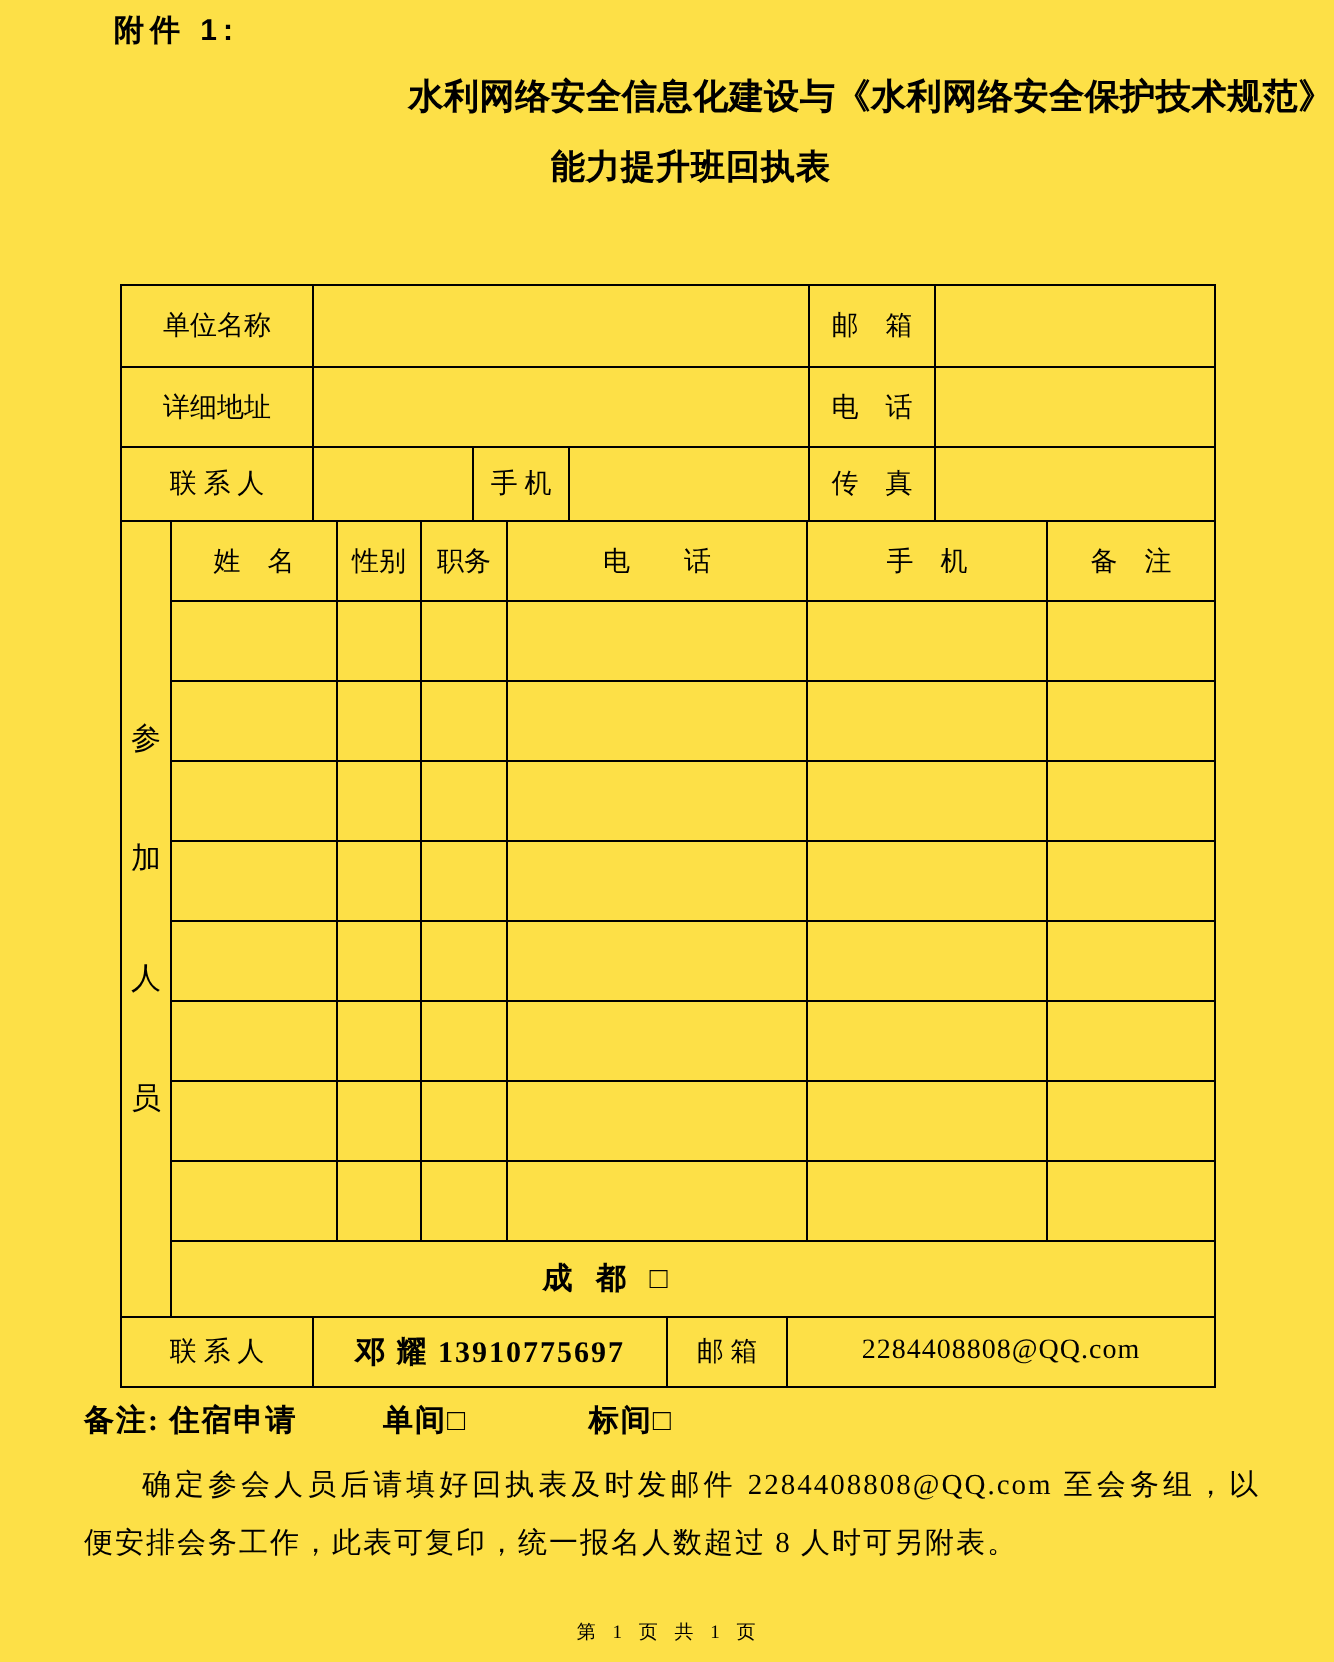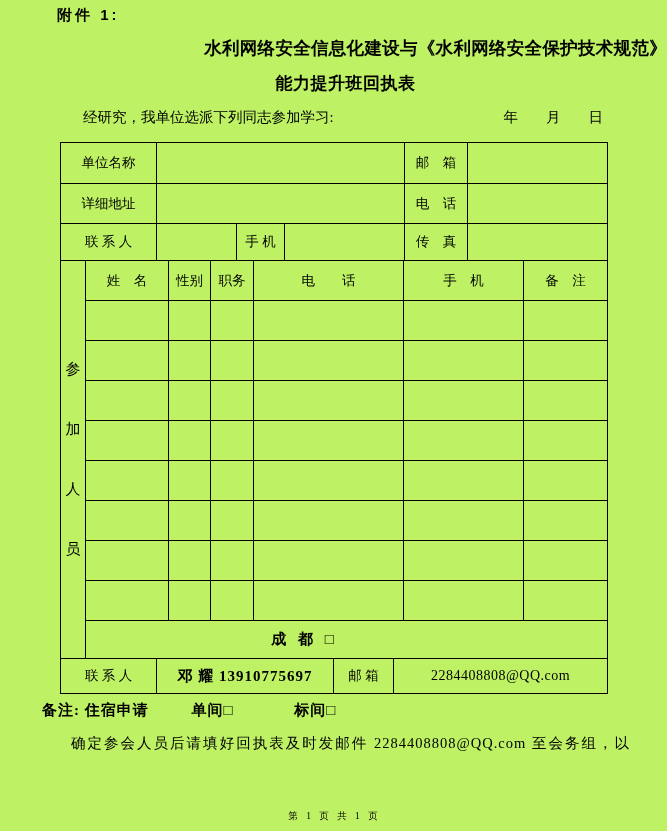--- a/index.html
+++ b/index.html
@@ -1,18 +1,18 @@
 <!DOCTYPE html>
 <html><head>
 <meta charset="utf-8">
 <style>
   html,body { margin:0; padding:0; background:#ffffff; }
   .page {
     position:relative; width:667px; height:831px;
-    background:#bef264; color:#000;
+    background:#fde047; color:#000;
     font-family:"Liberation Serif","DejaVu Serif",serif;
     overflow:hidden;
   }
 
   
   .attachment {
     position:absolute; left:57px; top:6px;
     font-family:"Liberation Sans","DejaVu Sans",sans-serif;
     font-weight:bold; font-size:15px; letter-spacing:3px;
   }
@@ -80,28 +80,20 @@
 </style>
 </head>
 <body>
 
 <div class="page">
 
   <div class="attachment">附件 1:</div>
   <div class="title1">水利网络安全信息化建设与《水利网络安全保护技术规范》</div>
   <div class="title2">能力提升班回执表</div>
 
-  <div class="intro">
-    <span class="intro-text">经研究，我单位选派下列同志参加学习:</span>
-    <span class="dates">
-      <span>年</span>
-      <span>月</span>
-      <span>日</span>
-    </span>
-  </div>
 
   <div class="tables">
 
     <table class="tbl-a">
       <colgroup>
         <col style="width:96px">
           <col style="width:80px">
           <col style="width:48px">
         <col style="width:120px">
           <col style="width:63px">
@@ -250,17 +242,18 @@
   </div>
 
   <div class="remark-line">
     <span>备注: 住宿申请</span>
     <span class="room1">单间□</span>
     <span class="room2">标间□</span>
   </div>
 
   <div class="paragraph">
     <div class="line1">确定参会人员后请填好回执表及时发邮件 2284408808@QQ.com 至会务组，以</div>
+    <div class="line2">便安排会务工作，此表可复印，统一报名人数超过 8 人时可另附表。</div>
   </div>
 
   <div class="footer">第 1 页 共 1 页</div>
 
 </div>
 
 </body></html>

